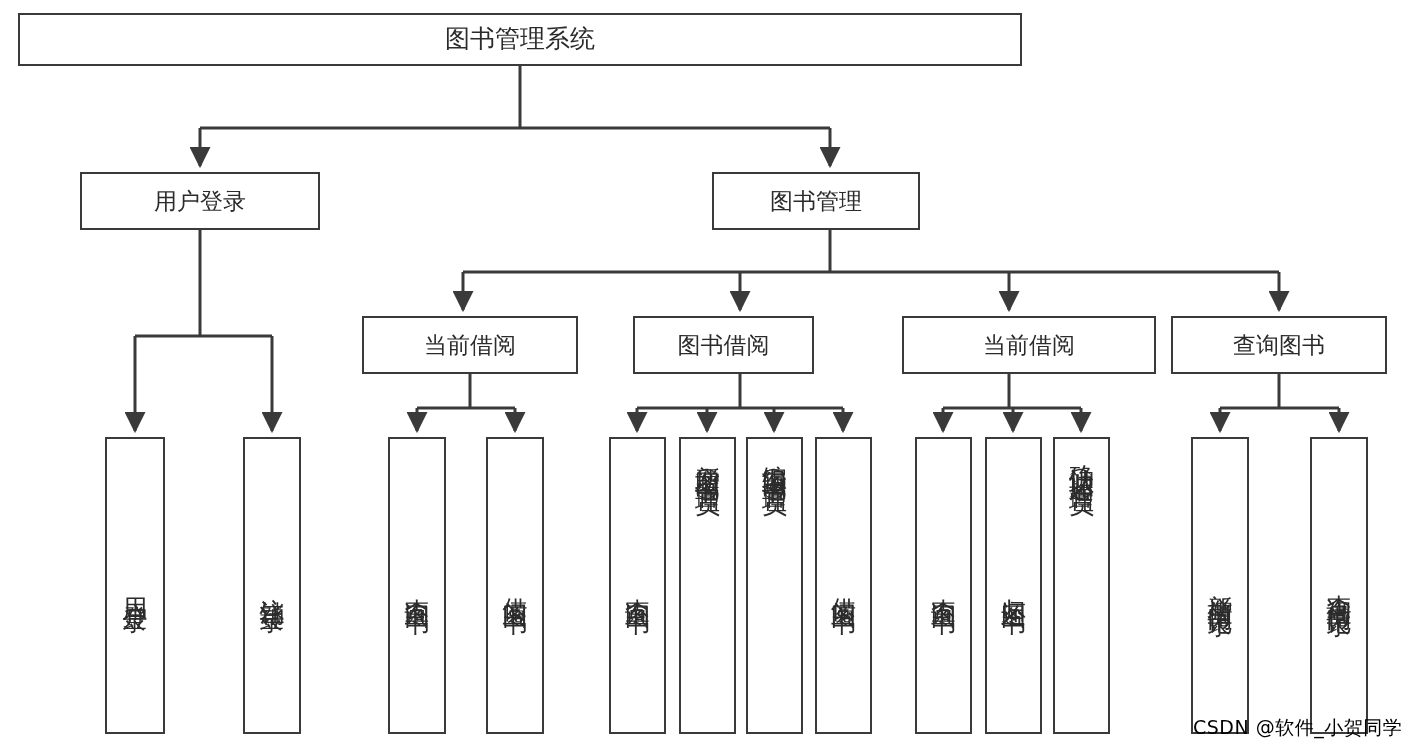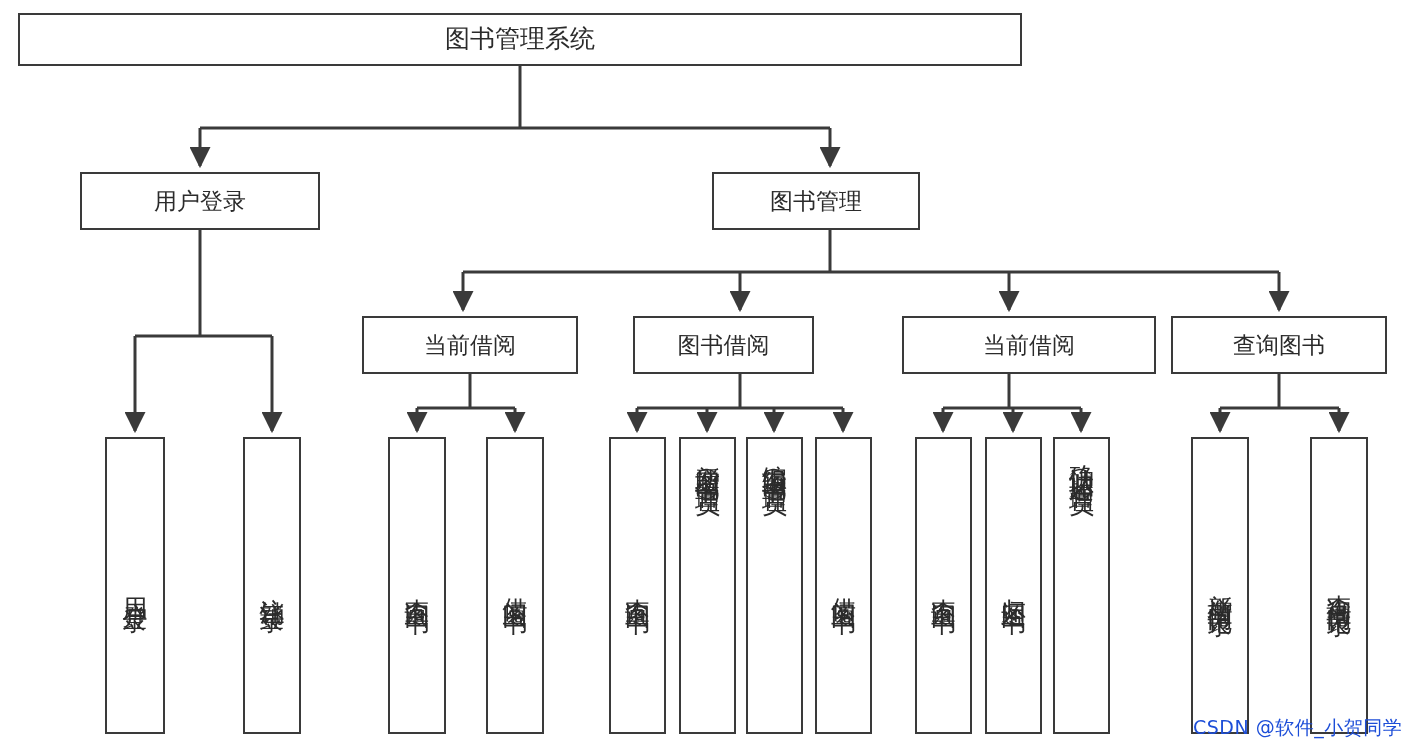--- a/index.html
+++ b/index.html
@@ -63,21 +63,21 @@
     white-space: nowrap;
   }
   
   .node-leaf.centered {
     align-items: center;
     padding-top: 0;
   }
   .watermark {
     position: absolute;
     font-size: 19px;
-    color: #1d4ed8;
+    color: #000000;
     white-space: nowrap;
     letter-spacing: 0.5px;
   }
 </style>
 </head>
 <body>
 
 <div id="canvas">
 
   <svg id="edges" viewBox="0 0 1405 747" xmlns="http://www.w3.org/2000/svg">

